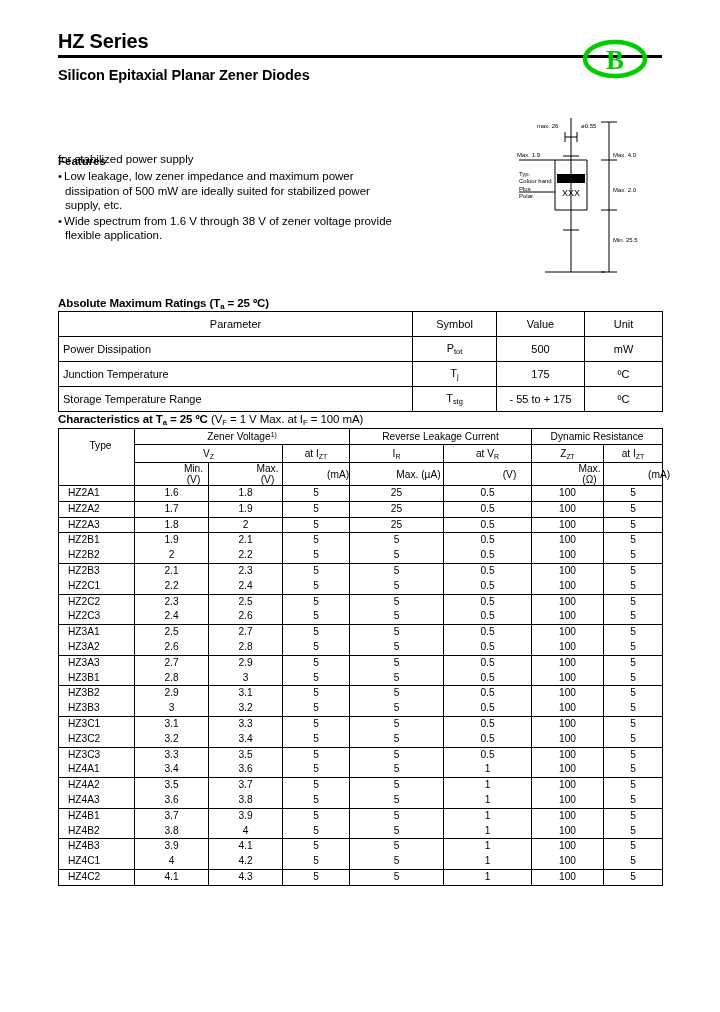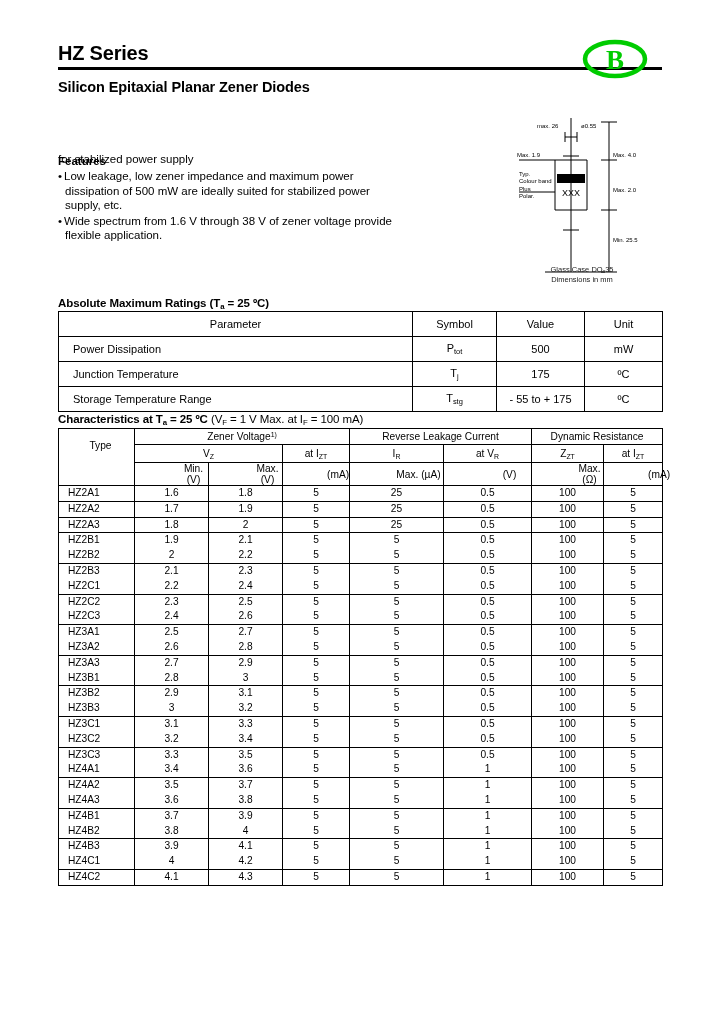--- a/index.html
+++ b/index.html
@@ -21,21 +21,21 @@
     left: 0; top: 0;
     width: 720px;
     height: 1012px;
     background: #fff;
   }
 
   
   .hdr-wrap {
     position: absolute;
     left: 58px;
-    top: 42px;
+    top: 30px;
     width: 604px;
   }
   .series-title {
     font-size: 20px;
     font-weight: bold;
     letter-spacing: -0.2px;
     line-height: 22px;
     margin: 0;
   }
   .hdr-rule {
@@ -138,21 +138,21 @@
   .amr table { width: 604px; }
   .amr td {
     border: 1px solid #000;
     height: 24px;
     text-align: center;
     vertical-align: middle;
     padding: 0 4px;
   }
   .amr td.param {
     text-align: left;
-    padding-left: 14px;
+    padding-left: 4px;
   }
 
   .chr-title {
     position: absolute;
     left: 58px;
     top: 413px;
   }
   .chr {
     position: absolute;
     left: 58px;
@@ -277,24 +277,20 @@
       <text x="84" y="16" font-family="Liberation Sans, sans-serif" font-size="6" fill="#000">ø0.55</text>
       <text x="20" y="45" font-family="Liberation Sans, sans-serif" font-size="6" fill="#000">Max. 1.9</text>
       <text x="116" y="45" font-family="Liberation Sans, sans-serif" font-size="6" fill="#000">Max. 4.0</text>
       <text x="22" y="64" font-family="Liberation Sans, sans-serif" font-size="6" fill="#000">Typ.</text>
       <text x="22" y="71" font-family="Liberation Sans, sans-serif" font-size="6" fill="#000">Colour band</text>
       <text x="22" y="79" font-family="Liberation Sans, sans-serif" font-size="6" fill="#000">Plus</text>
       <text x="22" y="86" font-family="Liberation Sans, sans-serif" font-size="6" fill="#000">Polar.</text>
       <text x="116" y="80" font-family="Liberation Sans, sans-serif" font-size="6" fill="#000">Max. 2.0</text>
       <text x="116" y="130" font-family="Liberation Sans, sans-serif" font-size="6" fill="#000">Min. 25.5</text>
     </svg>
-  </div>
-  <div class="pkg-caption">
-    <div>Glass Case DO-35</div>
-    <div>Dimensions in mm</div>
   </div>
 
   <div class="sec-title amr-title">
     <span>Absolute Maximum Ratings (T</span><sub>a</sub><span> = 25 ºC)</span>
   </div>
 
   <div class="amr">
     <table>
       <colgroup>
         <col style="width:354px">

